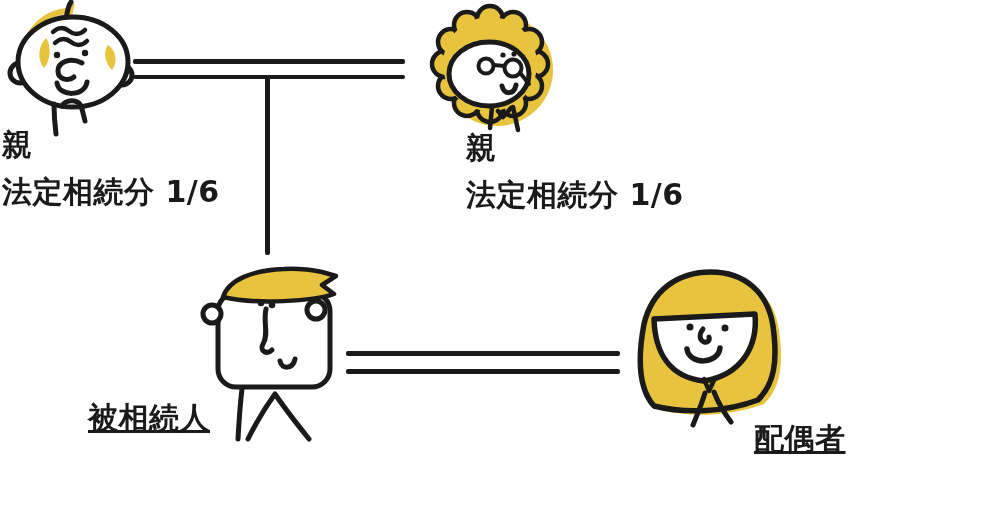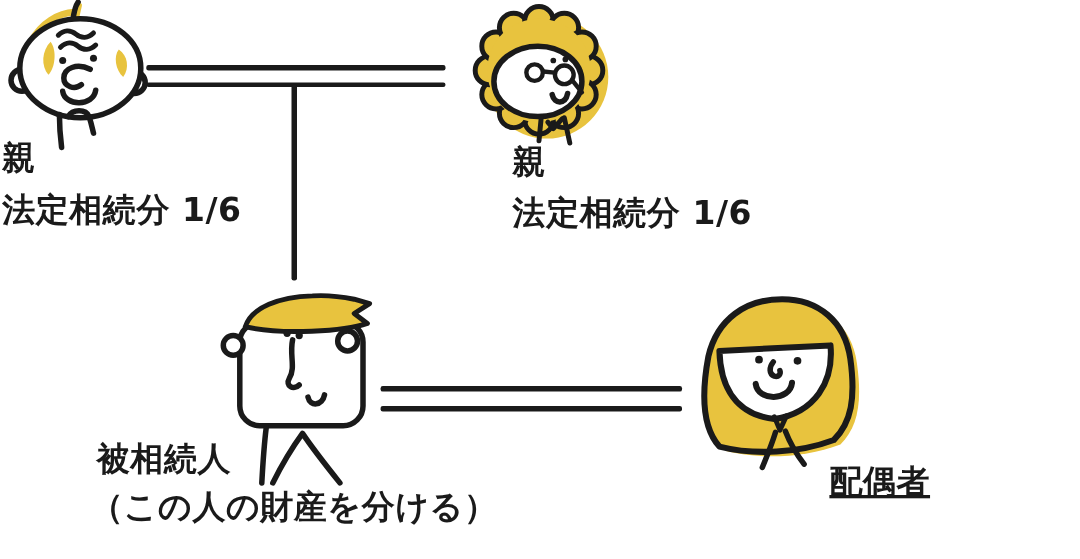--- a/index.html
+++ b/index.html
@@ -146,22 +146,21 @@
   <div class="label-block" style="left:2px;top:121px;">
     <div>親</div>
     <div>法定相続分 1/6</div>
   </div>
 
   <div class="label-block" style="left:466px;top:124px;">
     <div>親</div>
     <div>法定相続分 1/6</div>
   </div>
 
-  <div class="label-block" style="left:88px;top:396px;line-height:44px;">
+  <div class="label-block" style="left:88px;top:396px;line-height:44px;text-decoration:underline;">
     <div>被相続人</div>
-    <div style="margin-left:-6px;">（この人の財産を分ける）</div>
   </div>
 
   <div class="label-block" style="left:754px;top:416px;line-height:46px;text-decoration:underline;">
     <div>配偶者</div>
   </div>
 
 </div>
 
 </body></html>

